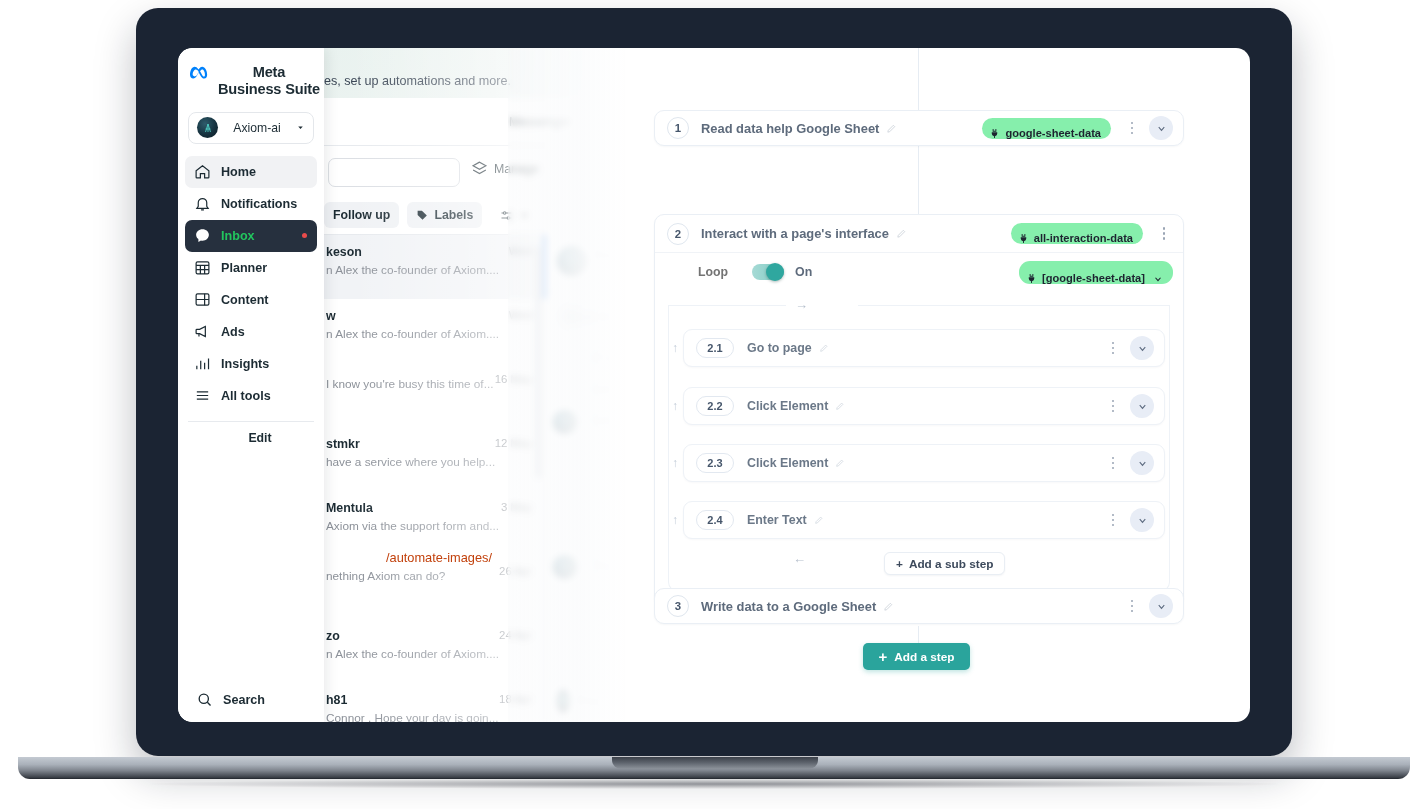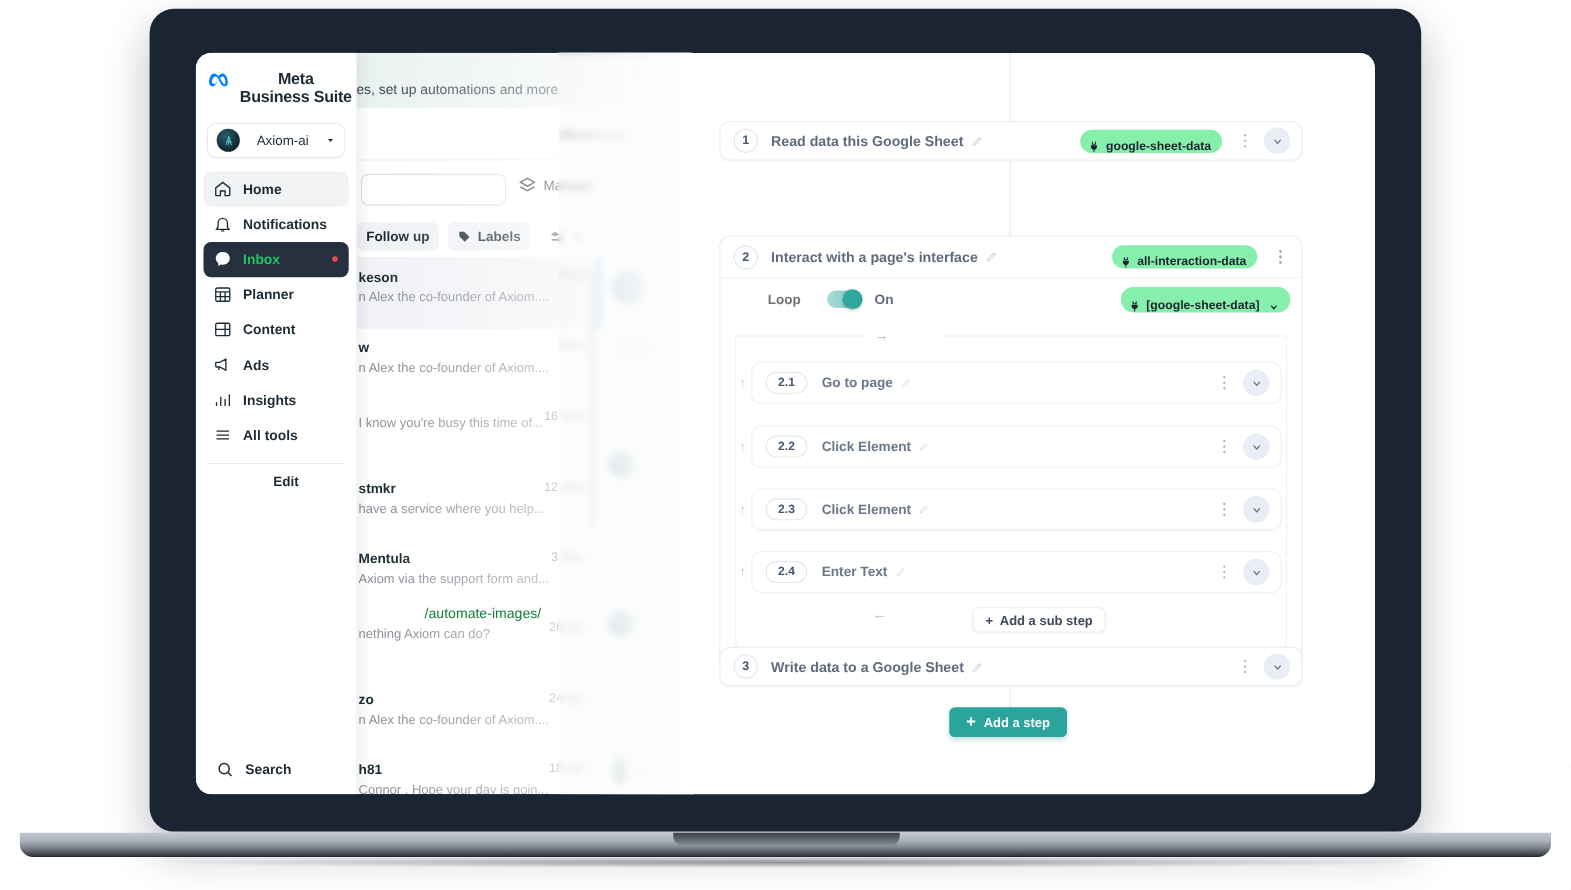--- a/index.html
+++ b/index.html
@@ -303,21 +303,21 @@
   .add-step{
     position:absolute; left:235px; top:595px;
     width:107px; height:27px; background:#2aa49c; border-radius:5px;
     display:flex; align-items:center; justify-content:center; gap:7px;
     font-size:11.8px; font-weight:700; color:#fff;
     box-shadow:0 2px 5px rgba(42,164,156,.30);
   }
 
   .url-overlay{
     position:absolute; left:208px; top:502px;
-    font-size:12.8px; color:#15803d; z-index:20; white-space:nowrap;
+    font-size:12.8px; color:#c2410c; z-index:20; white-space:nowrap;
   }
 </style>
 </head>
 <body>
 
 <div id="stage">
 
   <div class="laptop-body"></div>
 
   <div class="screen">
@@ -540,21 +540,21 @@
     <div class="auto-panel">
       <div class="flow">
 
         <div class="spine" style="top:0; height:62px"></div>
         <div class="spine" style="top:98px; height:68px"></div>
         <div class="spine" style="top:518px; height:38px"></div>
         <div class="spine" style="top:578px; height:35px"></div>
 
         <div class="step-card" style="top:62px; height:36px">
           <div class="step-num">1</div>
-          <div class="step-title">Read data this Google Sheet</div>
+          <div class="step-title">Read data help Google Sheet</div>
           <svg class="pencil" width="11" height="11" viewBox="0 0 24 24" fill="none" stroke="#aeb8c4" stroke-width="2">
             <path d="M4 20l4-1 11-11-3-3L5 16z"></path>
           </svg>
           <div class="spacer"></div>
           <div class="badge">
             <svg width="11" height="11" viewBox="0 0 24 24" fill="#1d2430">
               <path d="M8 2v6h8V2h-2v4h-4V2z"></path>
                 <path d="M6 9h12v3a6 6 0 0 1-5 5.9V22h-2v-4.1A6 6 0 0 1 6 12z"></path>
             </svg>
             <span>google-sheet-data</span>

